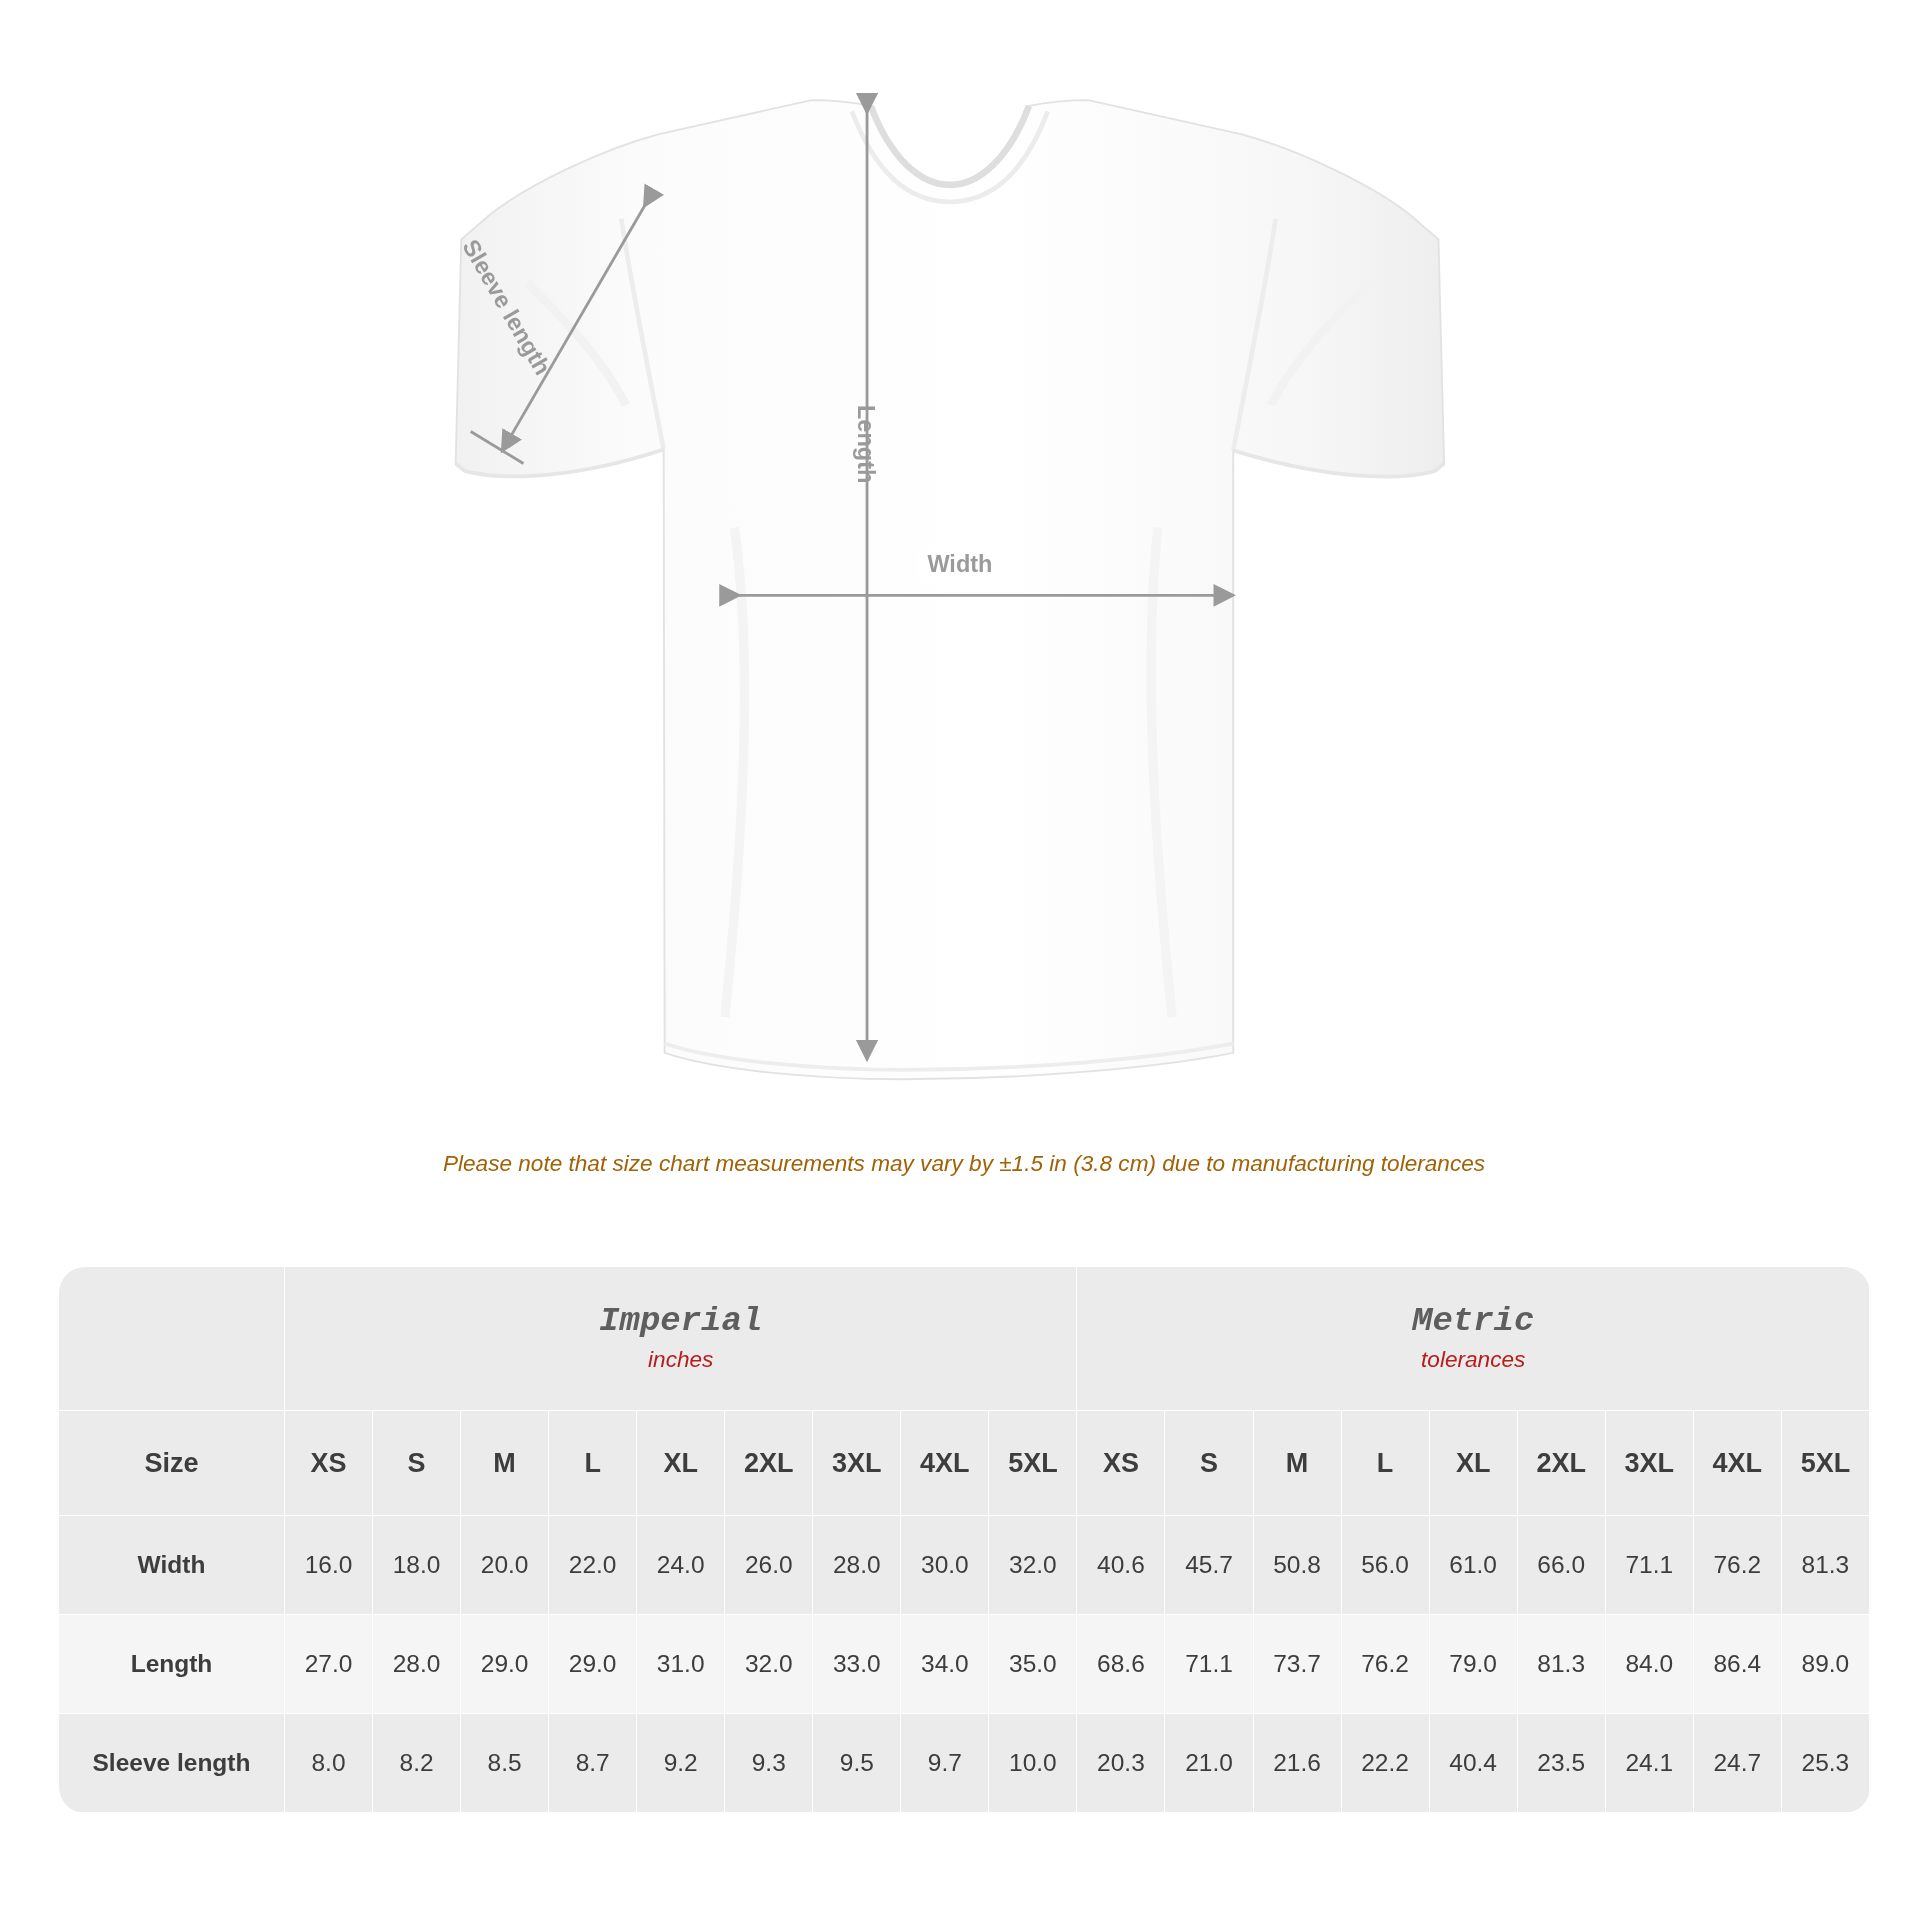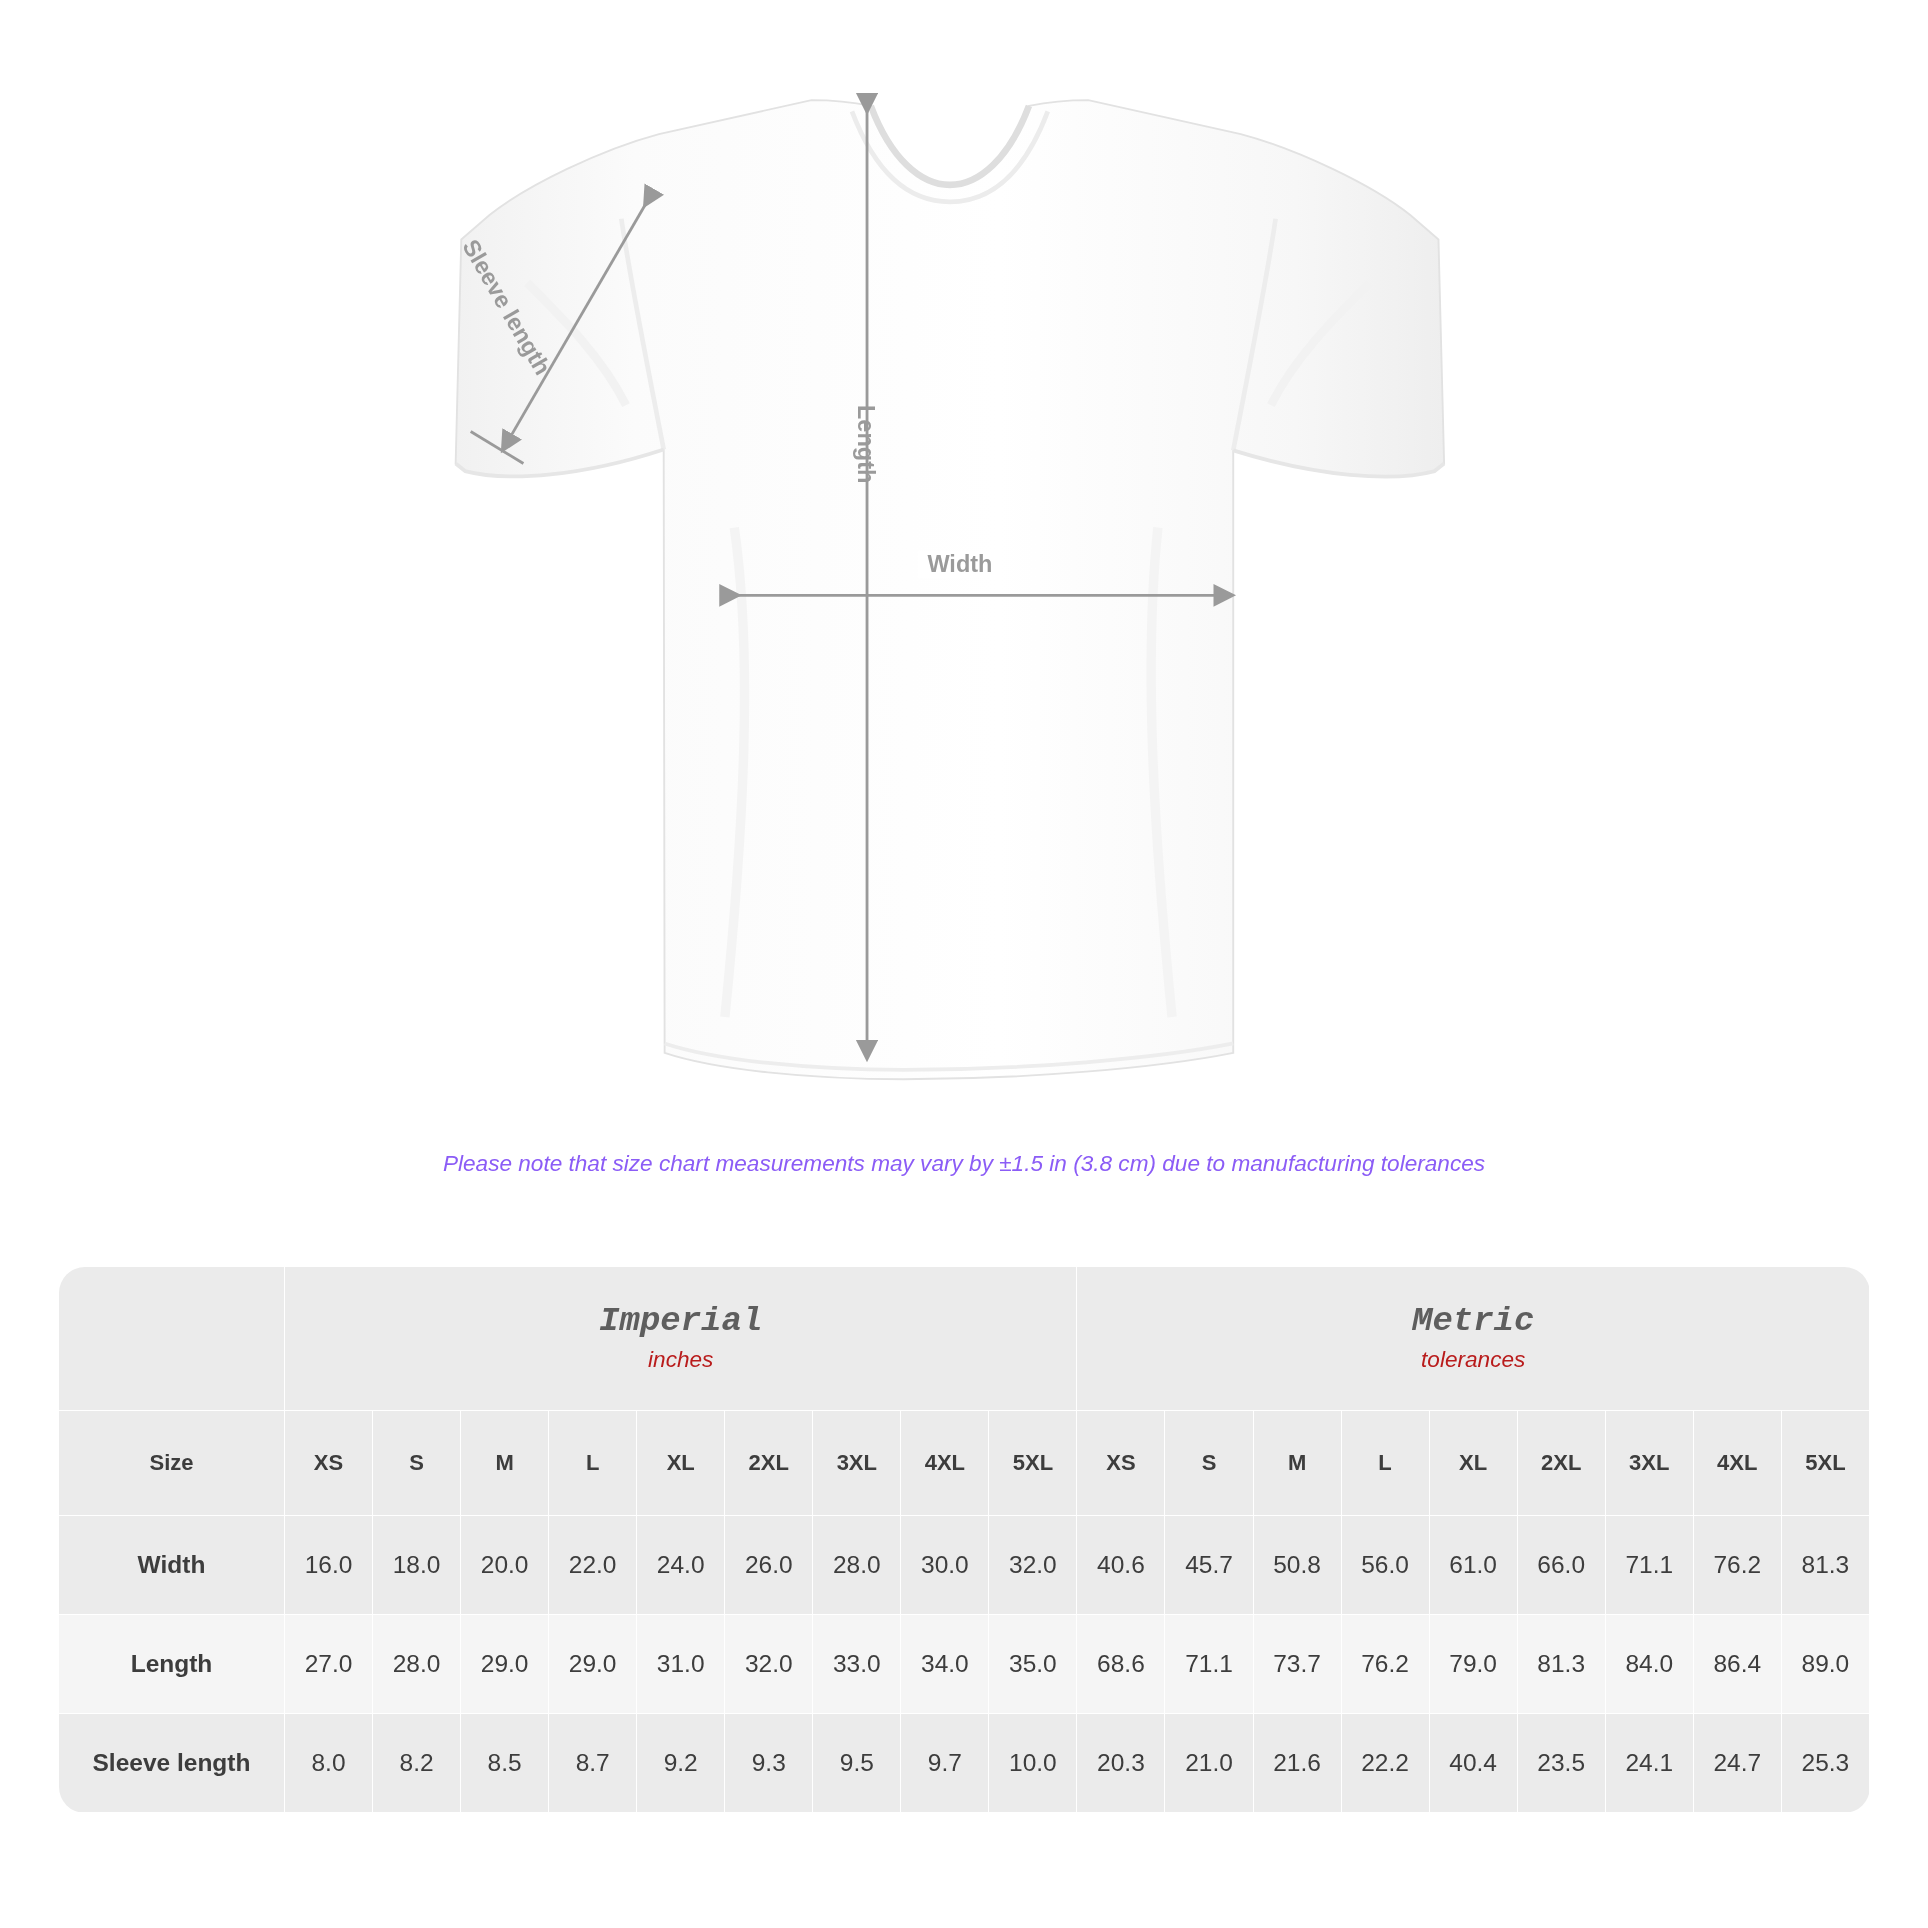--- a/index.html
+++ b/index.html
@@ -43,21 +43,21 @@
   .chart-title {
     font-size: 39px;
     font-weight: bold;
     color: #1a1a1a;
     letter-spacing: 0.2px;
   }
   .chart-note {
     margin-top: 21px;
     font-size: 22.6px;
     font-style: italic;
-    color: #8b5cf6;
+    color: #a16207;
   }
 
   
   .table-wrap {
     position: absolute;
     top: 1266px;
     left: 58px;
     width: 1812px;
   }
   table.size-table {
@@ -93,21 +93,21 @@
   }
   .corner-cell {
     background: #ebebeb;
     border-top-left-radius: 26px;
   }
   .corner-cell-right {
     border-top-right-radius: 26px;
   }
   tr.head-row td {
     height: 102px;
-    font-size: 22px;
+    font-size: 27px;
     font-weight: bold;
     color: #3d3d3d;
   }
   tr.data-row td {
     height: 96px;
   }
   td.rowlabel {
     font-size: 27px;
     font-weight: bold;
     color: #3d3d3d;

